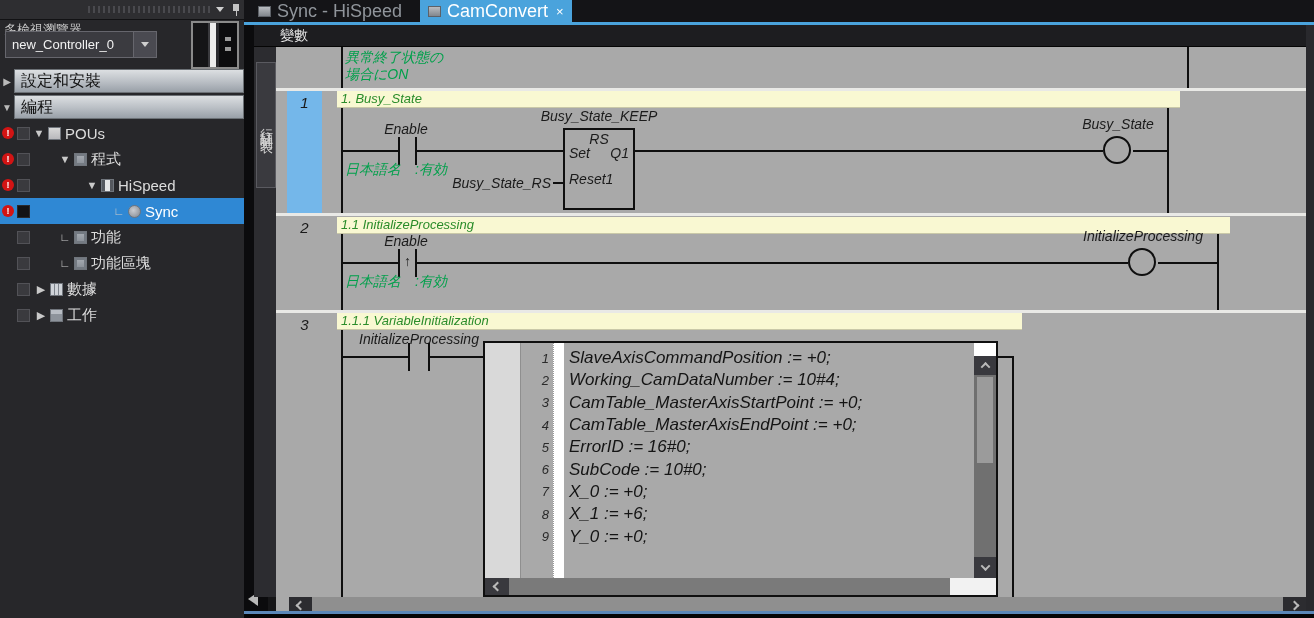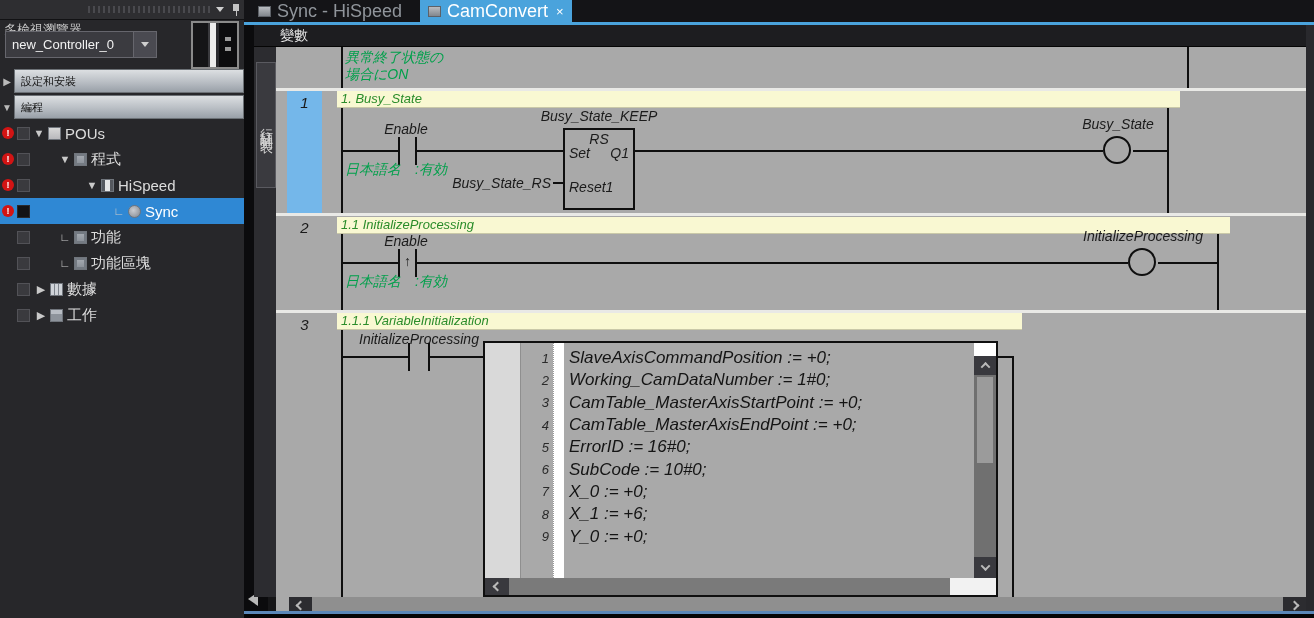--- a/index.html
+++ b/index.html
@@ -21,21 +21,21 @@
   #controller-select { left:5px; top:31px; width:152px; height:27px; background:#3b3b40; border:1px solid #66666d; display:flex; align-items:center; }
   #controller-select .cname { flex:1; font-size:13px; color:#f2f2f2; padding-left:6px; }
   #controller-select .cbtn { width:23px; height:100%; background:#4a4a51; border-left:1px solid #66666d; display:flex; align-items:center; justify-content:center; }
 
   #device-icon { left:191px; top:21px; width:48px; height:48px; border:2px solid #8a8a8a; background:linear-gradient(90deg,#151517 0 15px,#3a3a3e 15px 17px,#ececec 17px 23px,#2a2a2e 23px 26px,#0c0c0e 26px 100%); }
   #device-icon i { position:absolute; right:6px; width:6px; height:4px; background:#9a9a9a; }
 
   .acc-header { left:0; width:244px; height:24px; display:flex; align-items:center; }
   .acc-arrow { width:14px; display:flex; justify-content:center; }
   .acc-arrow .a { color:#b9b9b9; font-size:10px; }
-  .acc-label { flex:1; height:100%; background:linear-gradient(#dcdfe2,#b9bec4 55%,#99a0a8); border:1px solid #6c7176; color:#121212; font-size:11px; display:flex; align-items:center; padding-left:6px; }
+  .acc-label { flex:1; height:100%; background:linear-gradient(#dcdfe2,#b9bec4 55%,#99a0a8); border:1px solid #6c7176; color:#121212; font-size:16px; display:flex; align-items:center; padding-left:6px; }
 
   #tree { left:0; top:120px; width:244px; }
   .trow { height:26px; display:flex; align-items:center; position:relative; }
   .trow.sel { background:#2f88d4; }
   .badge { position:absolute; left:2px; top:7px; width:12px; height:12px; border-radius:50%; background:#d21414; color:#fff; font-size:9px; font-weight:bold; text-align:center; line-height:12px; }
   .cbox { position:absolute; left:17px; top:7px; width:13px; height:13px; background:#3a3a3e; border:1px solid #525257; }
   .trow.sel .cbox { background:#131315; border-color:#2a2a2e; }
   .exp { color:#c9c9c9; font-size:11px; width:14px; text-align:center; flex:none; }
   .ticon { width:13px; height:13px; margin:0 4px 0 2px; flex:none; background:#9aa0a8; border:1px solid #70757c; }
   .ticon.doc { background:linear-gradient(#d8d8d8,#b9b9bc); }
@@ -254,21 +254,21 @@
     <div class="wire" style="left:122px;top:90px;width:2px;height:28px"></div>
     <div class="wire" style="left:139px;top:90px;width:2px;height:28px"></div>
     <div class="wire" style="left:141px;top:103px;width:146px;height:2px"></div>
     <div class="grn" style="left:69px;top:114px;width:102px">日本語名　:有効</div>
 
     <div class="lbl ctr" style="left:238px;top:61px;width:170px">Busy_State_KEEP</div>
     <div class="fb" style="left:287px;top:81px;width:72px;height:82px">
       <div class="ft">RS</div>
       <div class="pin-lbl" style="left:4px;top:15px">Set</div>
       <div class="pin-lbl" style="right:4px;top:15px">Q1</div>
-      <div class="pin-lbl" style="left:4px;top:49px">Reset1</div>
+      <div class="pin-lbl" style="left:4px;top:41px">Reset1</div>
     </div>
     <div class="lbl" style="left:150px;top:128px;width:125px;text-align:right">Busy_State_RS</div>
     <div class="wire" style="left:277px;top:135px;width:10px;height:2px"></div>
 
     <div class="wire" style="left:359px;top:103px;width:468px;height:2px"></div>
     <div class="lbl ctr" style="left:767px;top:69px;width:150px">Busy_State</div>
     <div class="coil" style="left:827px;top:89px"></div>
     <div class="wire" style="left:857px;top:103px;width:34px;height:2px"></div>
 
     <div class="sep" style="top:166px"></div>
@@ -305,21 +305,21 @@
     <div id="stbox">
       <div id="st-gutter"></div>
       <div id="st-margin"></div>
       <div id="st-lines">
         <div class="st-row">
             <span class="st-num">1</span>
             <span class="st-code">SlaveAxisCommandPosition := +0;</span>
           </div>
         <div class="st-row">
             <span class="st-num">2</span>
-            <span class="st-code">Working_CamDataNumber := 1#0;</span>
+            <span class="st-code">Working_CamDataNumber := 10#4;</span>
           </div>
         <div class="st-row">
             <span class="st-num">3</span>
             <span class="st-code">CamTable_MasterAxisStartPoint := +0;</span>
           </div>
         <div class="st-row">
             <span class="st-num">4</span>
             <span class="st-code">CamTable_MasterAxisEndPoint := +0;</span>
           </div>
         <div class="st-row">

